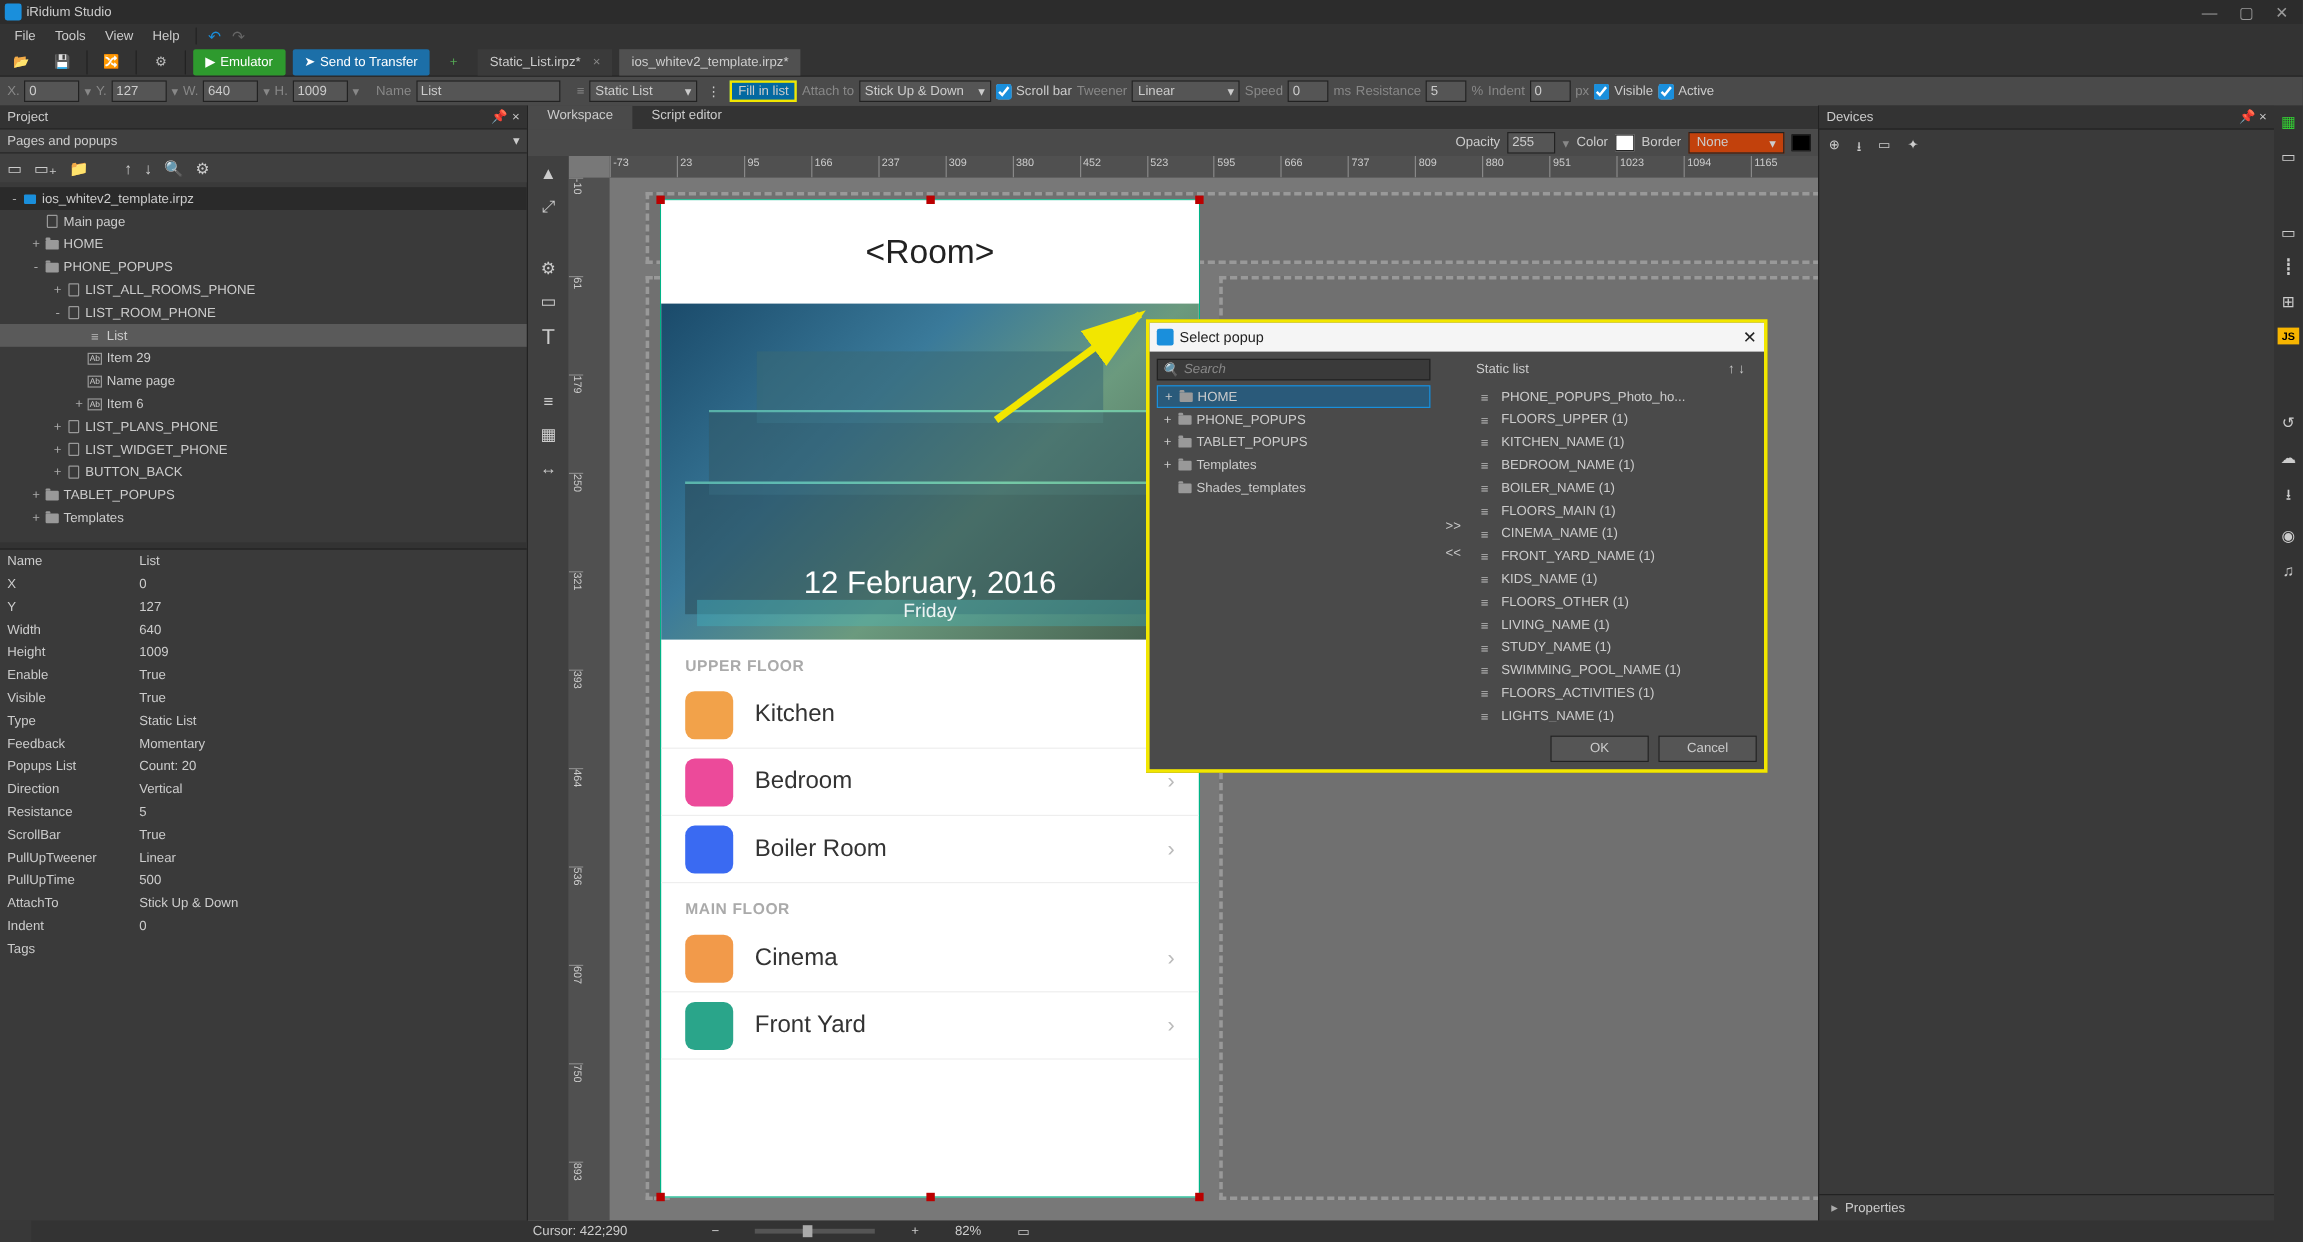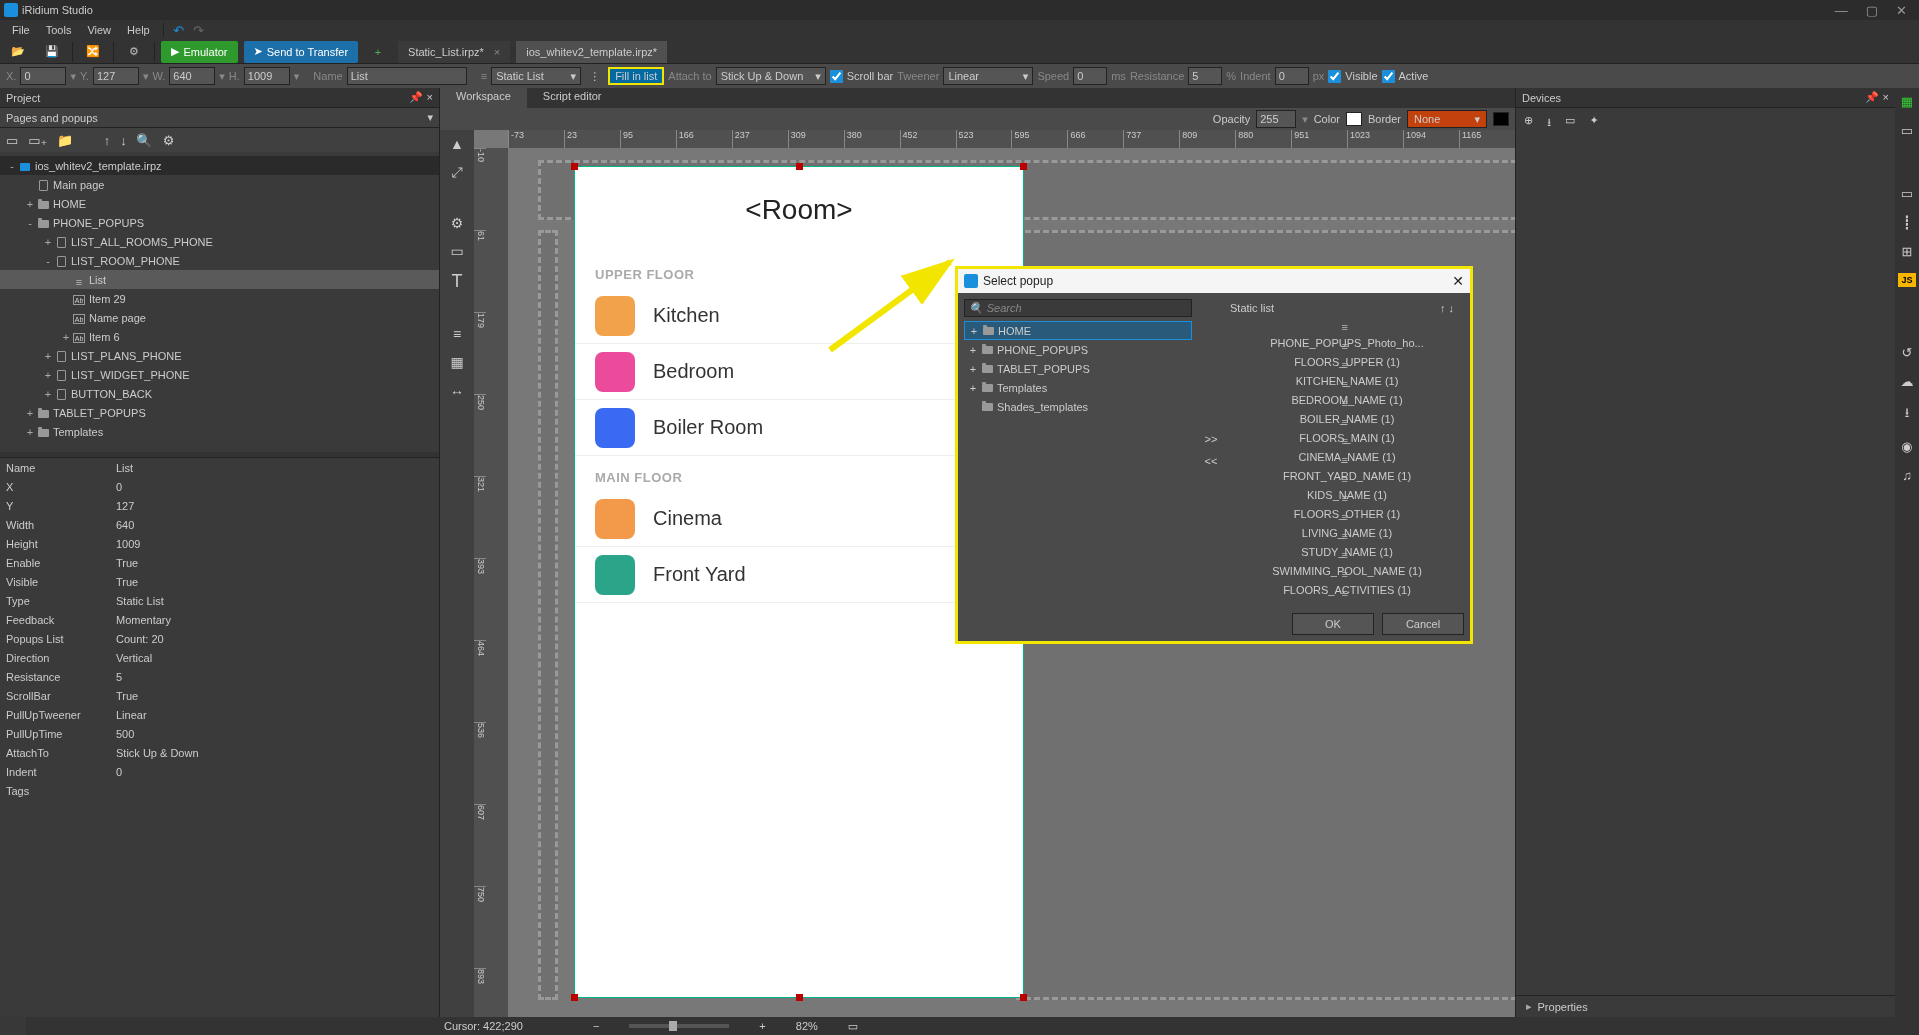--- a/index.html
+++ b/index.html
@@ -114,21 +114,21 @@
 #dialog .dlg-title .x { margin-left: auto; color: #222; font-size: 14px; }
 #dialog .dlg-body { display: flex; height: 314px; }
 #dialog .dlg-left { width: 240px; padding: 6px; display: flex; flex-direction: column; }
 #dialog .search { background: #3a3a3a; border: 1px solid #222; height: 18px; color: #888; padding: 0 4px; display: flex; align-items: center; margin-bottom: 4px; font-style: italic; }
 #dialog .ltree .ln { display: flex; align-items: center; height: 19px; padding: 0 4px; gap: 4px; }
 #dialog .ltree .ln.sel { border: 1px solid #1a8fdc; background: #2a5a7a; }
 #dialog .dlg-mid { width: 26px; display: flex; flex-direction: column; align-items: center; justify-content: center; gap: 10px; }
 #dialog .dlg-right { flex: 1; padding: 6px; display: flex; flex-direction: column; }
 #dialog .dlg-right .hdr { display: flex; justify-content: space-between; padding-right: 10px; height: 18px; align-items: center; }
 #dialog .rlist { overflow: auto; flex: 1; margin-top: 4px; }
-#dialog .rlist .ritem { display: flex; align-items: center; gap: 6px; height: 19px; padding: 0 4px; flex-direction: column; }
+#dialog .rlist .ritem { display: flex; align-items: center; gap: 6px; height: 19px; padding: 0 4px; }
 #dialog .dlg-buttons { display: flex; justify-content: flex-end; gap: 8px; padding: 6px; }
 #dialog .dlg-buttons button { background: #555; border: 1px solid #222; color: #ccc; width: 82px; height: 22px; }
 
 
 #arrow { position: absolute; left: 820px; top: 250px; z-index: 90; pointer-events: none; }
 
 #statusbar { height: 18px; background: #333; display: flex; align-items: center; padding: 0 8px; gap: 30px; color: #aaa; margin-left: 26px; }
 
 .folder-ic { display:inline-block; width:11px; height:8px; background:#999; border-radius:1px; position:relative; vertical-align:middle; }
 .folder-ic:before { content:''; position:absolute; top:-2px; left:0; width:4px; height:2px; background:#999; border-radius:1px 1px 0 0; }
@@ -478,31 +478,43 @@
             <div class="tick">536</div>
             <div class="tick">607</div>
             <div class="tick">750</div>
             <div class="tick">893</div>
           </div>
 
         <div class="dashed-box" style="top:30px; left:64px; width:1060px; height:60px"></div>
         <div class="dashed-box" style="top:100px; left:64px; height:770px; width:20px"></div>
         <div class="dashed-box" style="top:100px; left:542px; height:770px; width:582px"></div>
 
-        <div class="mock-device" style="top:36px; left:100px; width:450px; height:832px">
+        <div class="mock-device" style="top:36px; left:76px; width:450px; height:832px">
           <div class="sel-handle" style="top:-4px;left:-4px"></div>
           <div class="sel-handle" style="top:-4px;right:-4px"></div>
           <div class="sel-handle" style="bottom:-4px;left:-4px"></div>
           <div class="sel-handle" style="bottom:-4px;right:-4px"></div>
           <div class="sel-handle" style="top:-4px;left:50%;margin-left:-3px"></div>
           <div class="sel-handle" style="bottom:-4px;left:50%;margin-left:-3px"></div>
 
           <div class="room-header">
               <span style="color:#222;font-size:28px">&lt;Room&gt;</span>
             </div>
+          <div class="house-img" style="position:relative">
+            <svg class="house-struct" viewBox="0 0 450 280" preserveAspectRatio="none">
+              <rect x="20" y="150" width="410" height="110" fill="#2a4a56"></rect>
+              <rect x="40" y="90" width="370" height="70" fill="#335a66"></rect>
+              <rect x="80" y="40" width="290" height="60" fill="#3a6a76"></rect>
+              <line x1="20" y1="150" x2="430" y2="150" stroke="#7ef0c8" stroke-width="2"></line>
+              <line x1="40" y1="90" x2="410" y2="90" stroke="#7ef0c8" stroke-width="2"></line>
+              <rect x="30" y="248" width="390" height="22" fill="#3ec7d4" opacity=".5"></rect>
+            </svg>
+            <div class="date" style="z-index:1">12 February, 2016</div>
+            <div class="day" style="z-index:1">Friday</div>
+          </div>
           <div class="floor-label">UPPER FLOOR</div>
           <div id="rooms1">
               <div class="room-row">
                 <span class="ricon" style="background:#f2a24a"></span>
                 <span class="rlabel">Kitchen</span>
                 <span class="chev">›</span>
               </div>
               <div class="room-row">
                 <span class="ricon" style="background:#ec4a9a"></span>
                 <span class="rlabel">Bedroom</span>

